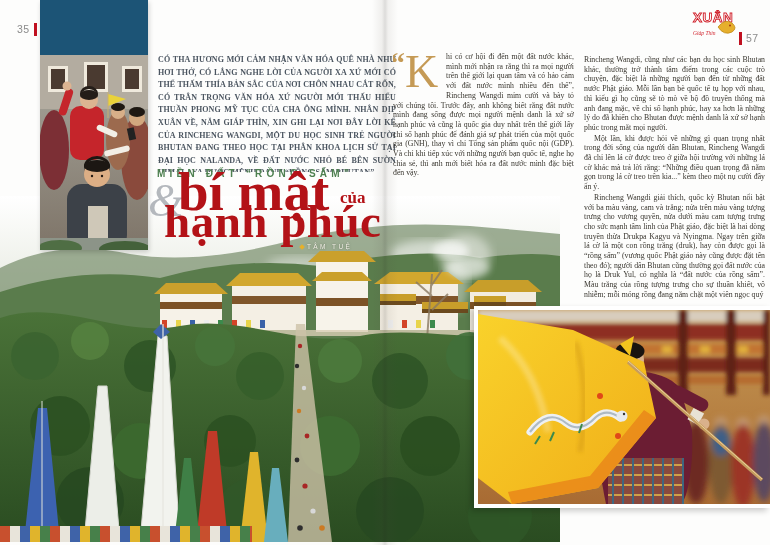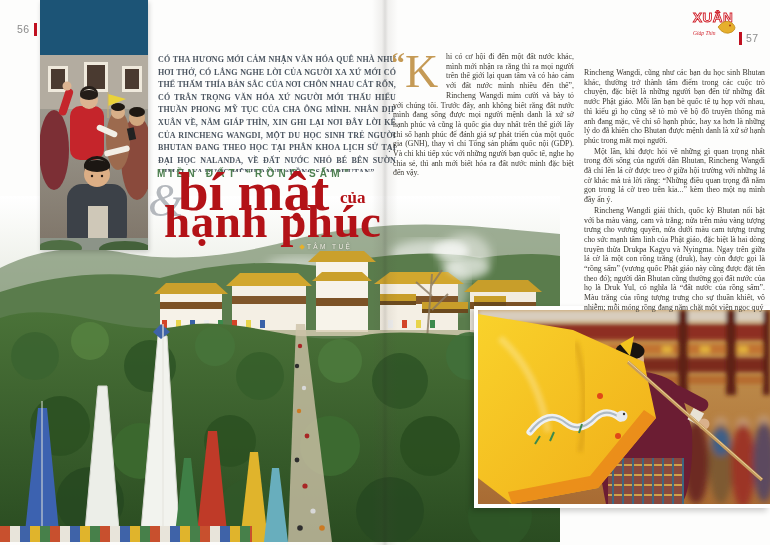--- a/index.html
+++ b/index.html
@@ -27,21 +27,21 @@
   #byline{left:300px;top:243px;z-index:8;font-family:"Liberation Sans","DejaVu Sans",sans-serif;
           font-size:6.5px;letter-spacing:2.4px;color:#f2efe6;text-shadow:0 0 2px rgba(70,80,60,.7);display:flex;align-items:center;gap:3px;}
   .byline-orn{width:4px;height:4px;background:#e6b02a;transform:rotate(45deg);display:inline-block;}
 
   
   #dzong-photo{left:0;top:196px;width:560px;height:346px;z-index:1;}
 
   
   .bodycol{z-index:5;font-size:7.8px;line-height:9.7px;color:#39362f;text-align:justify;overflow:hidden;}
   #col1{left:393px;top:52px;width:181px;height:134px;}
-  #col2{left:584px;top:68px;width:181px;height:254px;}
+  #col2{left:584px;top:55px;width:181px;height:254px;}
   .bodycol p{margin:0;}
   .bodycol p + p{text-indent:10px;margin-top:1px;}
   #dropcap-box{float:left;width:50px;height:39px;position:relative;margin-right:3px;}
   #p1-quote{position:absolute;left:-3px;top:-4px;font-size:30px;color:#c59a55;font-weight:bold;line-height:1;}
   #p1-dropcap{position:absolute;left:12px;top:0px;font-size:46px;color:#c59a55;line-height:.88;}
 
   
   #logo{left:692px;top:7px;width:48px;height:28px;z-index:6;}
   #logo-sub{left:693px;top:30px;z-index:6;font-size:5.5px;font-style:italic;color:#d0202a;
             font-family:"Liberation Serif","DejaVu Serif",serif;}
@@ -346,21 +346,21 @@
             <circle cx="40,"></circle>
         </g>
       </g>
 
       <line x1="150" y1="52" x2="284" y2="170" stroke="#c69c5e" stroke-width="3.5"></line>
       <line x1="150" y1="51" x2="284" y2="169" stroke="#e8cf9a" stroke-width="1"></line>
     </svg>
   </div>
 
   <div id="folio-left" class="abs">
-    <span class="folio">56</span>
+    <span class="folio">35</span>
     <span class="foliobar"></span>
   </div>
 
   <div id="logo" class="abs">
     <svg width="48" height="28" viewBox="0 0 48 28">
       <text x="1" y="15" font-family="Liberation Sans, DejaVu Sans, sans-serif" font-size="13.5" font-weight="bold" letter-spacing="0.5" fill="#ffffff" stroke="#d0202a" stroke-width="0.9">XUÂN</text>
       <path d="M26,20 q7,-9 14,-4 q6,5 0,9 q-8,4 -14,-5 z" fill="#e6af2c" stroke="#c08a18" stroke-width="0.8"></path>
       <circle cx="38" cy="18.5" r="1" fill="#a33a10"></circle>
     </svg>
   </div>
@@ -391,18 +391,18 @@
     <p>
       <span id="dropcap-box">
         <span id="p1-quote">“</span>
         <span id="p1-dropcap">K</span>
       </span><span>hi có cơ hội đi đến một đất nước khác, mình mới nhận ra rằng thì ra mọi người trên thế giới lại quan tâm và có hảo cảm với đất nước mình nhiều đến thế”, Rincheng Wangdi mỉm cười và bày tỏ với chúng tôi. Trước đây, anh không biết rằng đất nước mình đang sống được mọi người mệnh danh là xứ sở hạnh phúc và cũng là quốc gia duy nhất trên thế giới lấy chỉ số hạnh phúc để đánh giá sự phát triển của một quốc gia (GNH), thay vì chỉ Tổng sản phẩm quốc nội (GDP). Và chỉ khi tiếp xúc với những người bạn quốc tế, nghe họ chia sẻ, thì anh mới biết hóa ra đất nước mình đặc biệt đến vậy.</span>
     </p>
   </div>
 
   <div id="col2" class="abs bodycol">
     <p>Rincheng Wangdi, cũng như các bạn du học sinh Bhutan khác, thường trở thành tâm điểm trong các cuộc trò chuyện, đặc biệt là những người bạn đến từ những đất nước Phật giáo. Mỗi lần bạn bè quốc tế tụ họp với nhau, thì kiểu gì họ cũng sẽ tò mò về bộ đồ truyền thống mà anh đang mặc, về chỉ số hạnh phúc, hay xa hơn là những lý do đã khiến cho Bhutan được mệnh danh là xứ sở hạnh phúc trong mắt mọi người.</p>
-    <p>Một lần, khi được hỏi về những gì quan trọng nhất trong đời sống của người dân Bhutan, Rincheng Wangdi đã chỉ lên lá cờ được treo ở giữa hội trường với những lá cờ khác mà trả lời rằng: “Những điều quan trọng đã nằm gọn trong lá cờ treo trên kia...” kèm theo một nụ mình đầy ẩn ý.</p>
+    <p>Một lần, khi được hỏi về những gì quan trọng nhất trong đời sống của người dân Bhutan, Rincheng Wangdi đã chỉ lên lá cờ được treo ở giữa hội trường với những lá cờ khác mà trả lời rằng: “Những điều quan trọng đã nằm gọn trong lá cờ treo trên kia...” kèm theo một nụ cười đầy ẩn ý.</p>
     <p>Rincheng Wangdi giải thích, quốc kỳ Bhutan nổi bật với ba màu vàng, cam và trắng; nửa trên màu vàng tượng trưng cho vương quyền, nửa dưới màu cam tượng trưng cho sức mạnh tâm linh của Phật giáo, đặc biệt là hai dòng truyền thừa Drukpa Kagyu và Nyingma. Ngay trên giữa lá cờ là một con rồng trắng (druk), hay còn được gọi là “rồng sấm” (vương quốc Phật giáo này cũng được đặt tên theo đó); người dân Bhutan cũng thường gọi đất nước của họ là Druk Yul, có nghĩa là “đất nước của rồng sấm”. Màu trắng của rồng tượng trưng cho sự thuần khiết, vô nhiễm; mỗi móng rồng đang nắm chặt một viên ngọc quý</p>
   </div>
 
   <div id="gutter" class="abs"></div>
 </div>
 
 </body></html>

